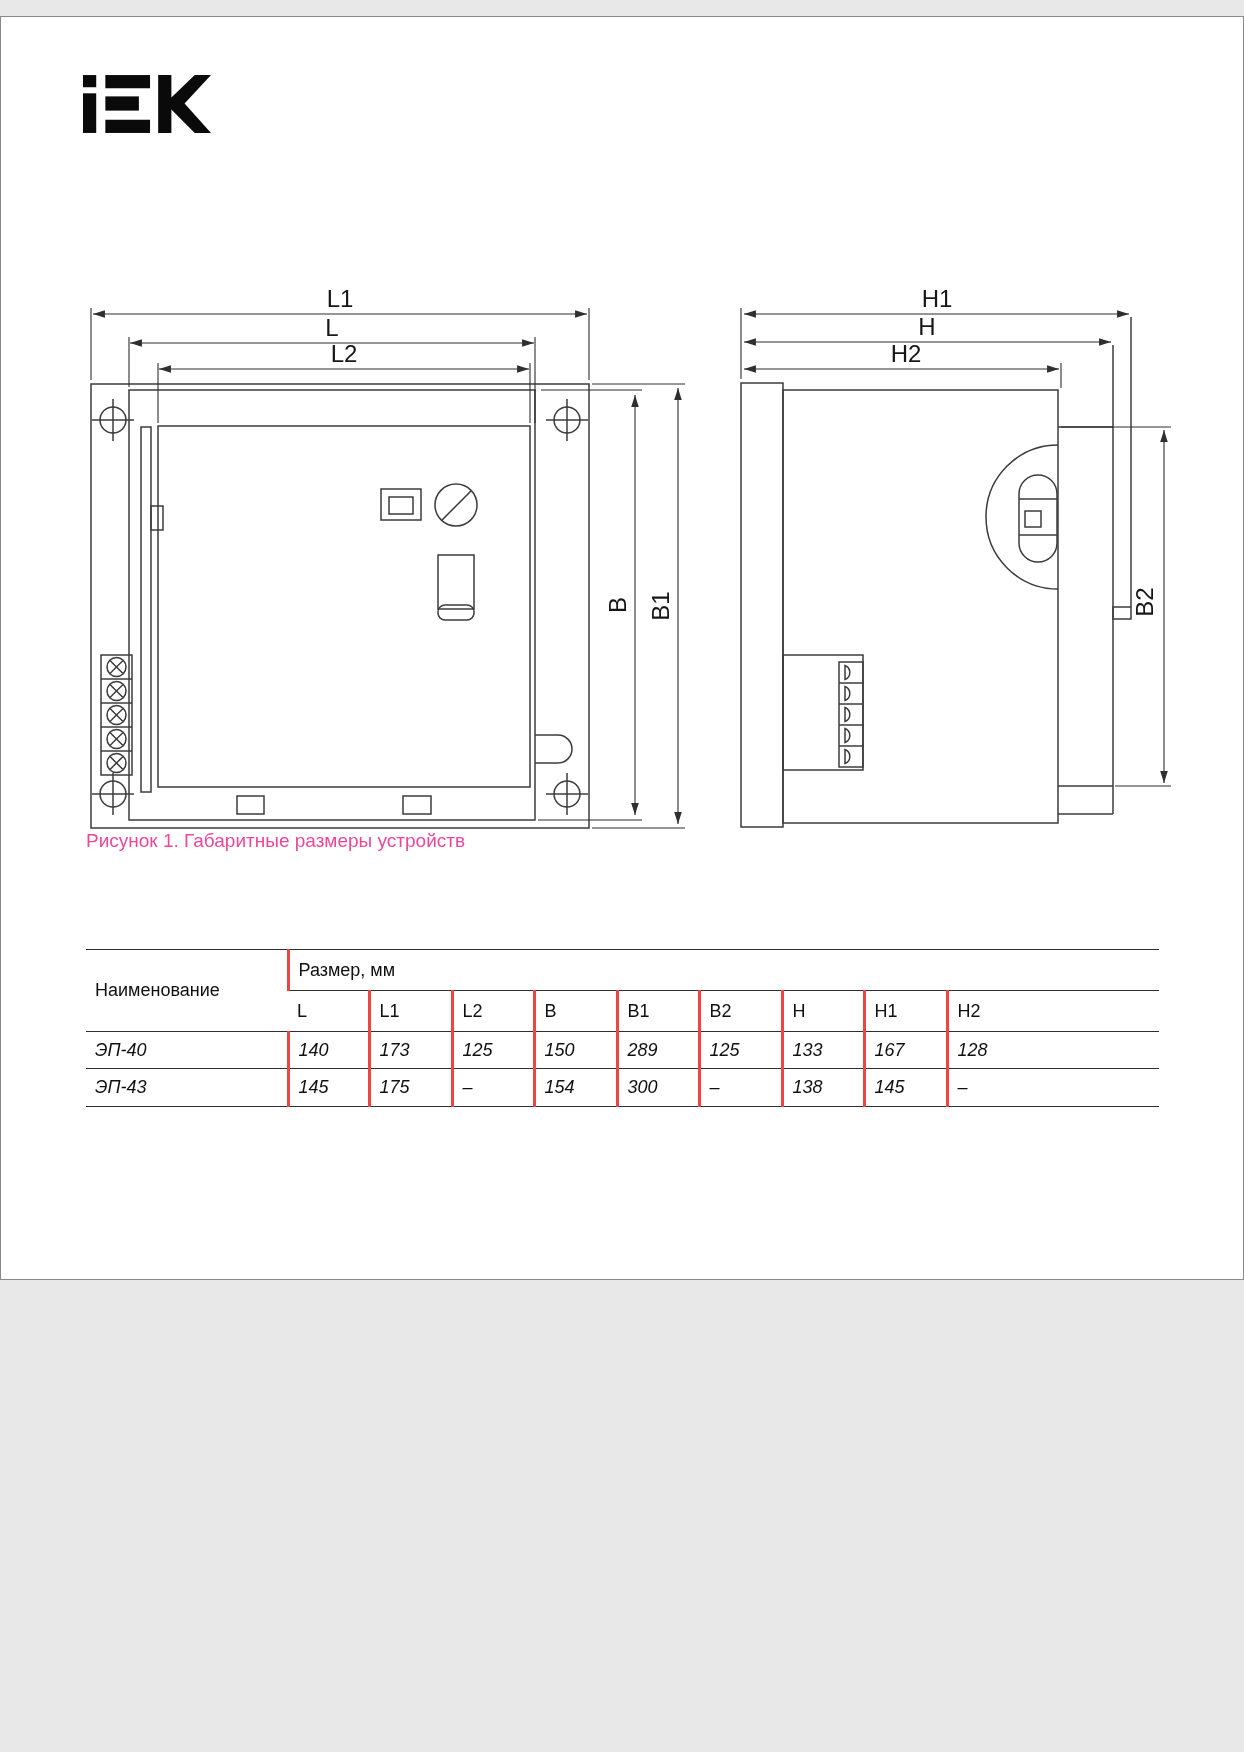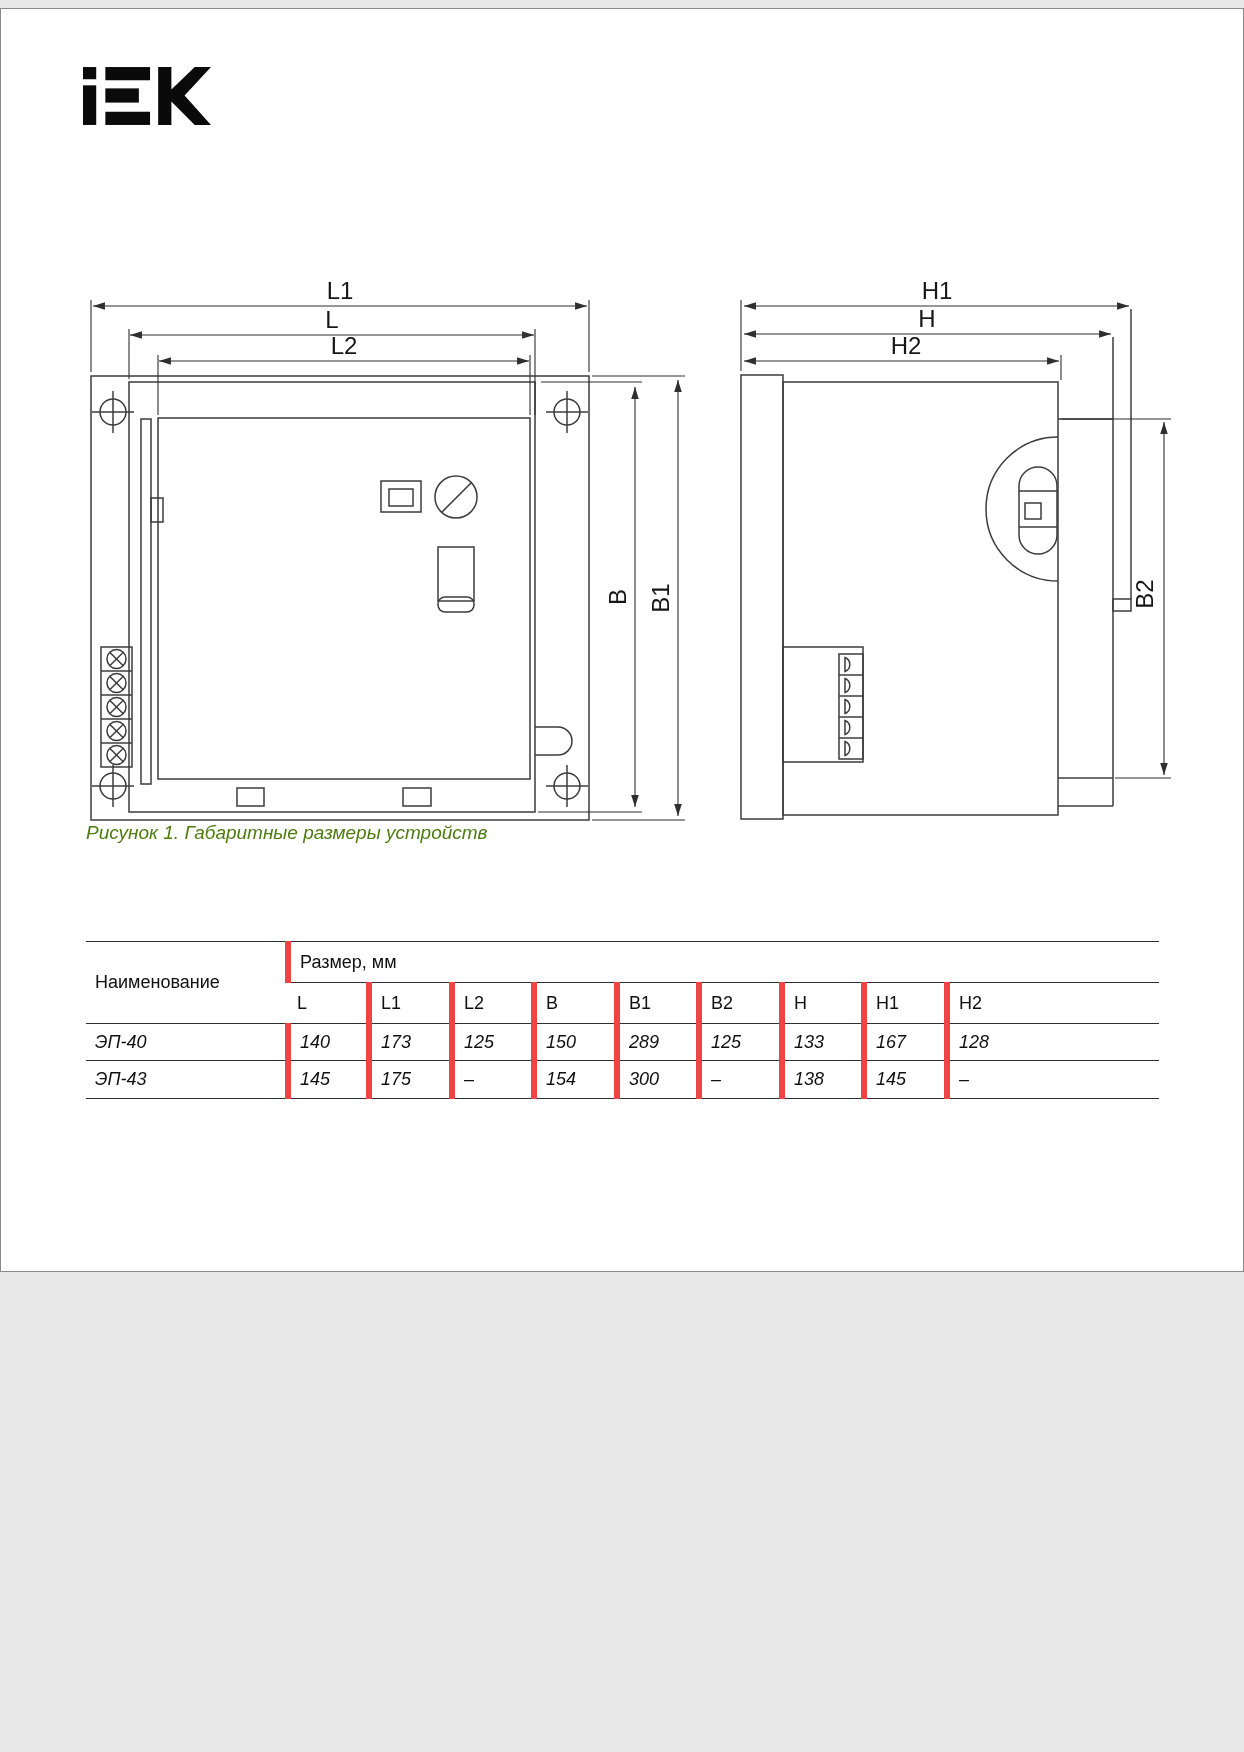--- a/index.html
+++ b/index.html
@@ -1,42 +1,42 @@
 <!DOCTYPE html>
 <html><head>
 <meta charset="utf-8">
 <style>
   html,body{margin:0;padding:0;background:#e8e8e8;}
   .page{
     position:relative;
     width:1244px;height:1264px;
-    margin:8px auto;
+    margin:16px auto;
     background:#ffffff;
     border:1px solid #8a8a8a;
     box-sizing:border-box;
     font-family:"Liberation Sans", sans-serif;
     color:#111;
     overflow:hidden;
   }
   .logo{position:absolute;left:82px;top:58px;width:128px;height:58px;fill:#0a0a0a;}
   .drawing{position:absolute;left:0;top:250px;width:1244px;height:570px;}
   .ln{fill:none;stroke:#3c3c3c;stroke-width:1.5;stroke-linejoin:miter;}
   .dim{fill:none;stroke:#2f2f2f;stroke-width:1.1;}
   .dl{font-family:"Liberation Sans", sans-serif;font-size:24px;fill:#161616;text-anchor:middle;}
   #arw path{fill:#2f2f2f;}
-  .caption{position:absolute;left:85px;top:813px;font-size:19px;color:#4d7c0f;font-style:italic;}
+  .caption{position:absolute;left:85px;top:813px;font-size:19px;color:#ec4899;}
   table.dims{
     position:absolute;left:85px;top:932px;width:1073px;
     border-collapse:collapse;table-layout:fixed;
     font-size:18px;color:#101010;border-top:1px solid #2f2f2f;
   }
   table.dims td, table.dims th{
     font-weight:normal;text-align:left;vertical-align:middle;
     padding:0 4px 0 9px;border-bottom:1px solid #2f2f2f;
-    border-left:6px solid #ef4444;overflow:hidden;white-space:nowrap;
+    border-left:3px solid #ef4444;overflow:hidden;white-space:nowrap;
   }
   table.dims tr > *:first-child{border-left:none;}
   tr.hr1 > *{height:40px;}
   tr.hr2 > *{height:40px;}
   tr.dr1 > *{height:36px;font-style:italic;}
   tr.dr2 > *{height:37px;font-style:italic;}
 </style>
 </head>
 <body>
 

